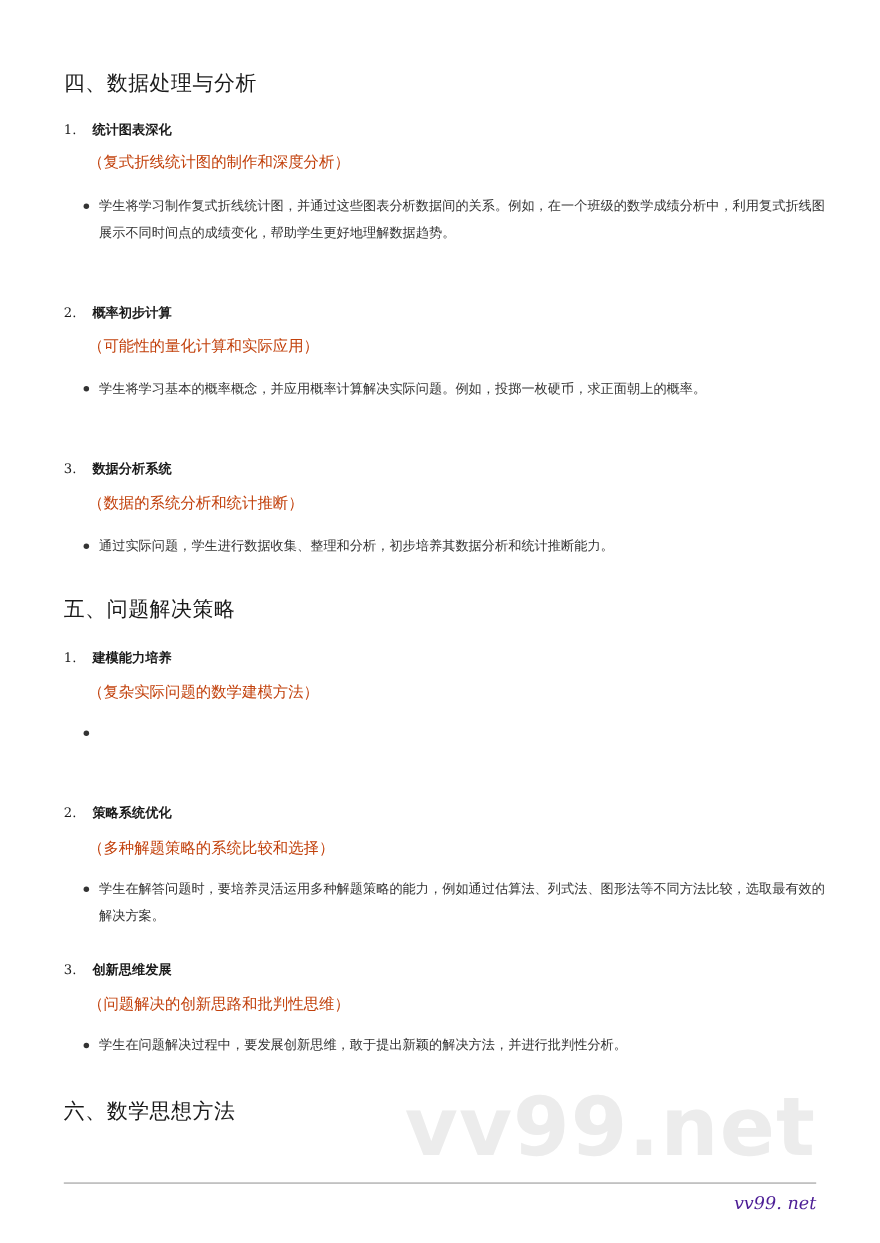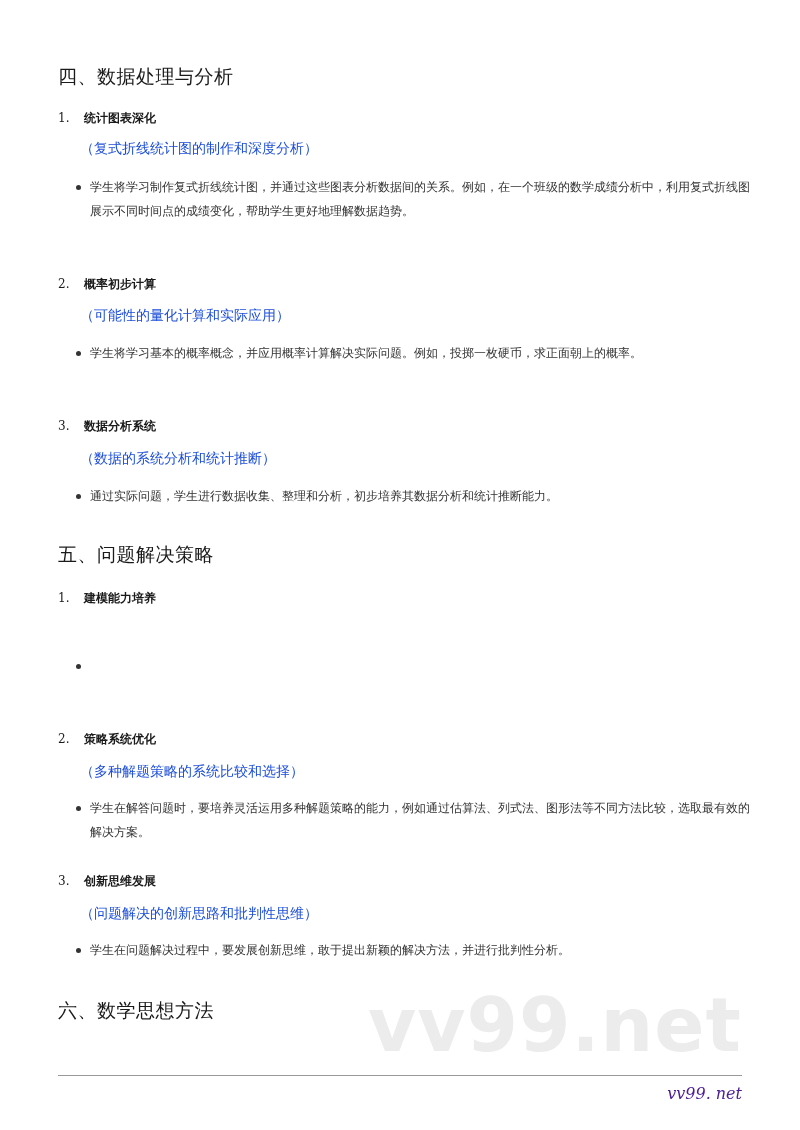--- a/index.html
+++ b/index.html
@@ -42,21 +42,21 @@
     .sub-title .num {
       display: inline-block;
       width: 26px;
       font-weight: normal;
       font-family: "DejaVu Serif", "Liberation Serif", serif;
     }
     .paren-note {
       position: absolute;
       left: 80px;
       font-size: 14px;
-      color: #1d4ed8;
+      color: #c2410c;
       line-height: 20px;
     }
     .bullet {
       position: absolute;
       left: 76px;
       width: 670px;
       font-size: 12px;
       line-height: 24px;
       color: #333333;
       padding-left: 14px;
@@ -132,20 +132,21 @@
   <div class="bullet" style="top:484px;">
     <span class="dot"></span>
     <span>通过实际问题，学生进行数据收集、整理和分析，初步培养其数据分析和统计推断能力。</span>
   </div>
 
   <h2 class="section-title" style="top:542px;">五、问题解决策略</h2>
 
   <div class="sub-title" style="top:588px;">
     <span class="num">1.</span><span>建模能力培养</span>
   </div>
+  <div class="paren-note" style="top:620px;">（复杂实际问题的数学建模方法）</div>
   <div class="bullet" style="top:654px;">
     <span class="dot"></span>
   </div>
 
   <div class="sub-title" style="top:729px;">
     <span class="num">2.</span><span>策略系统优化</span>
   </div>
   <div class="paren-note" style="top:761px;">（多种解题策略的系统比较和选择）</div>
   <div class="bullet" style="top:796px;">
     <span class="dot"></span>

